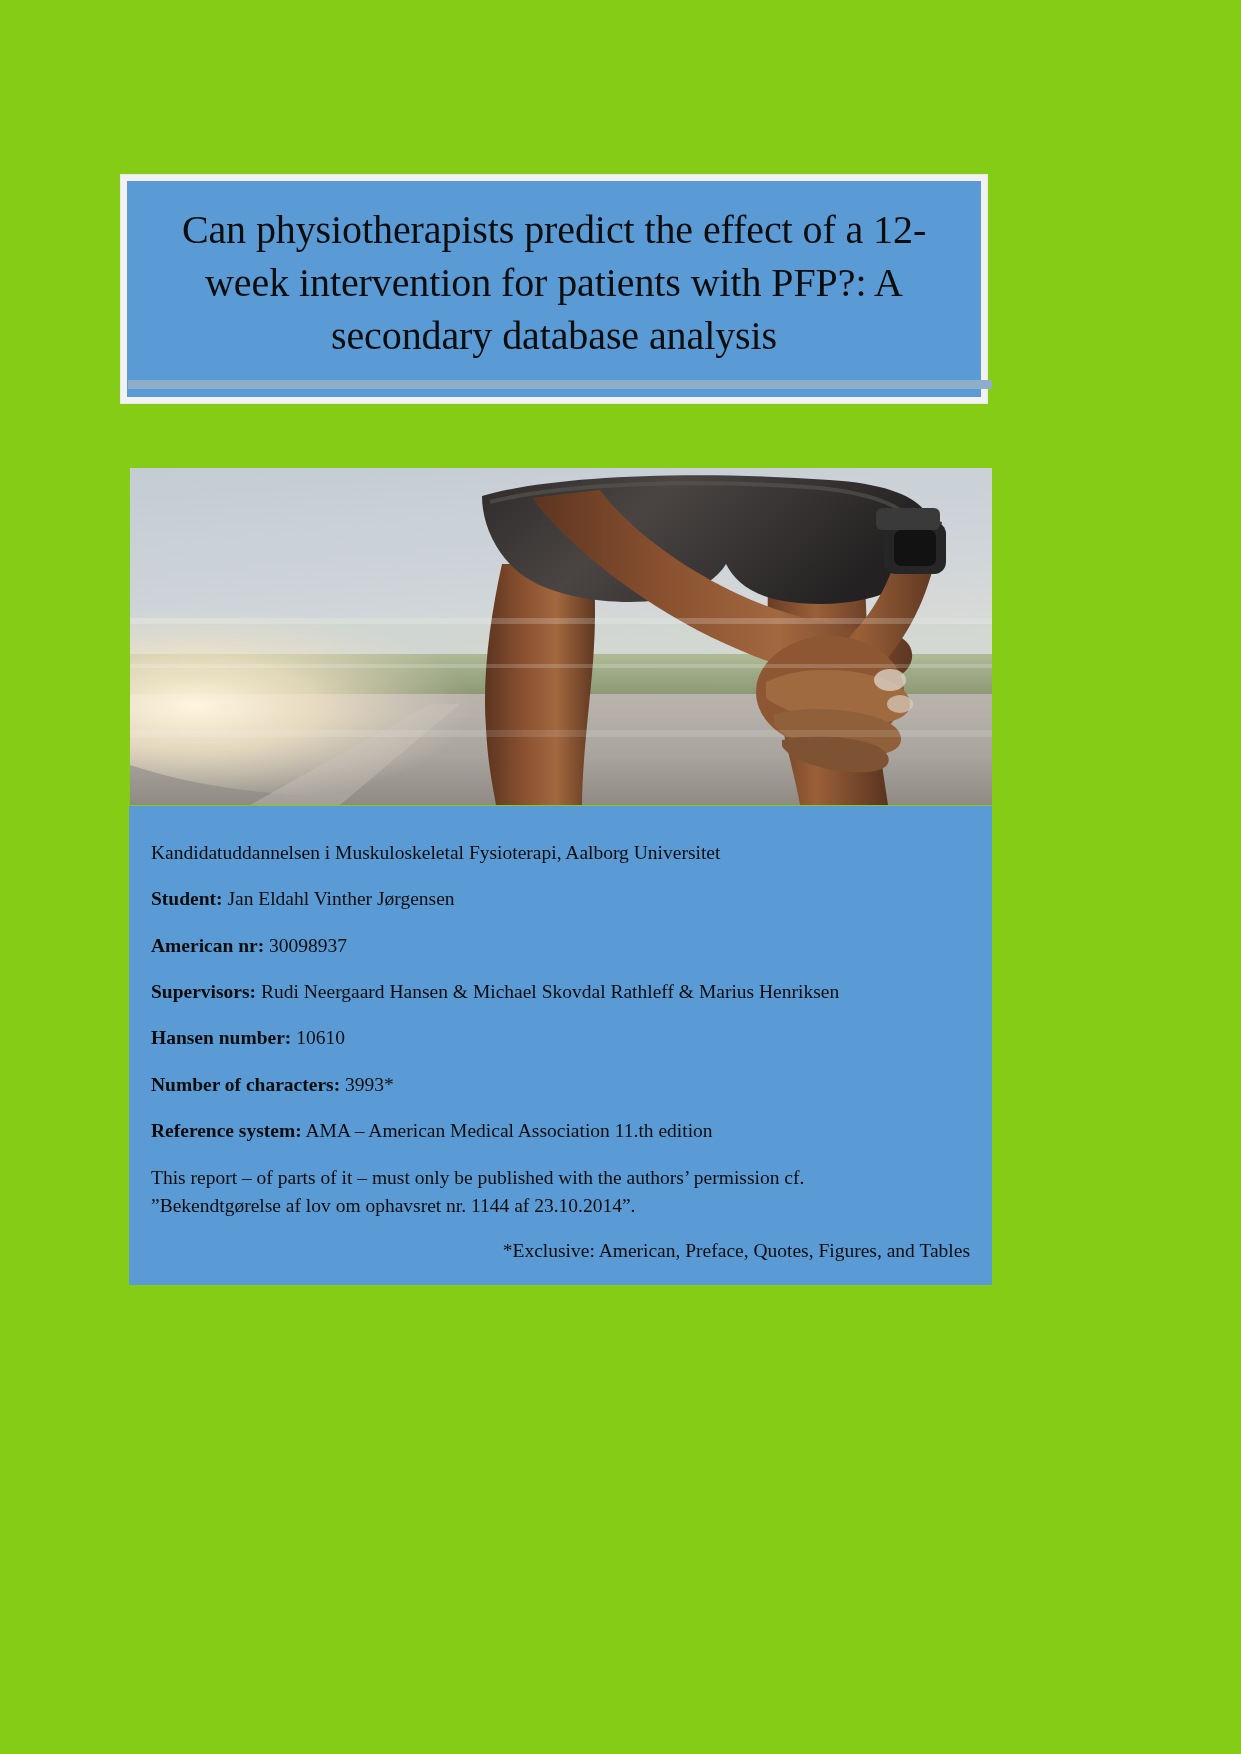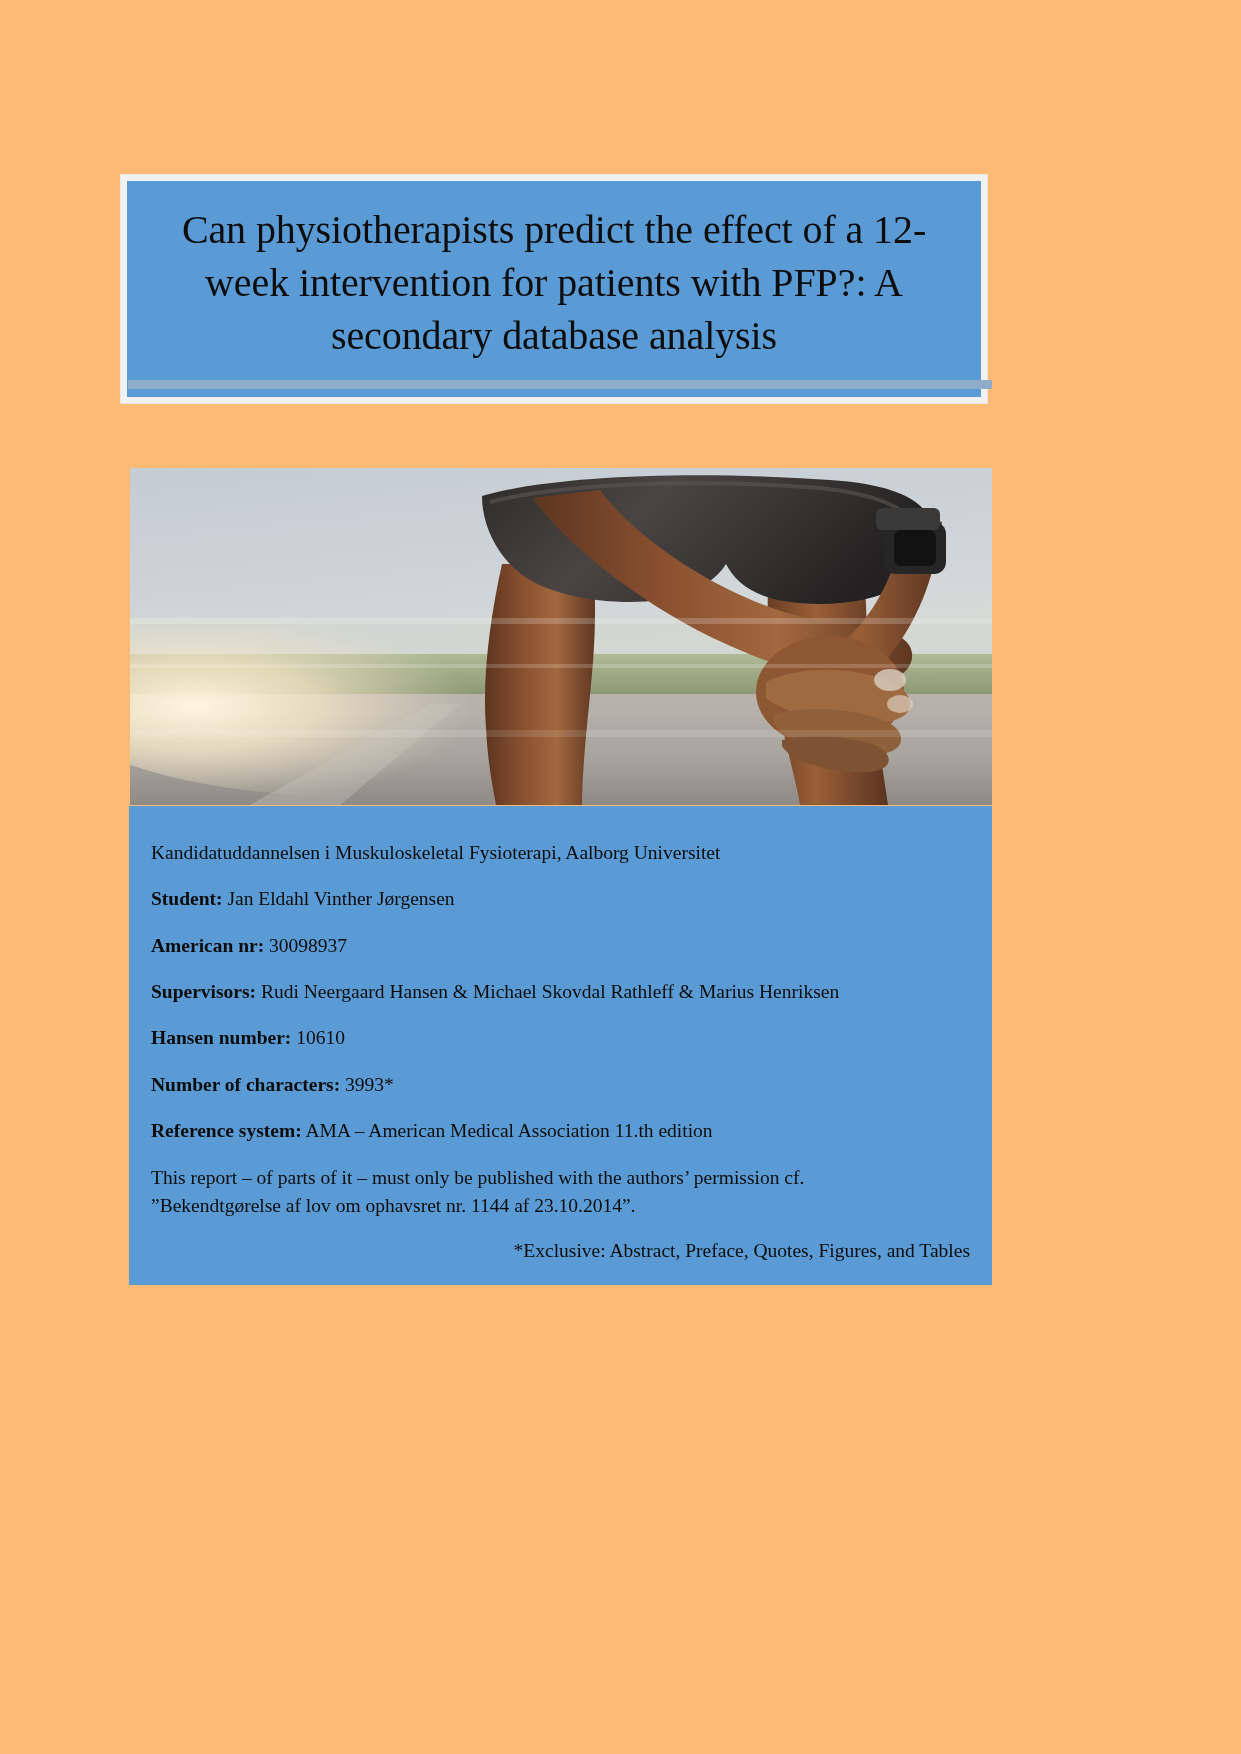--- a/index.html
+++ b/index.html
@@ -12,21 +12,21 @@
     height: 1754px;
     position: relative;
     font-family: "Liberation Serif", "DejaVu Serif", serif;
     color: #000000;
     overflow: hidden;
   }
 
   .page {
     position: absolute;
     inset: 0;
-    background: #fdba74;
+    background: #84cc16;
   }
 
   
   .title-frame {
     position: absolute;
     left: 120px;
     top: 174px;
     width: 868px;
     box-sizing: border-box;
     padding: 6px;
@@ -218,16 +218,16 @@
       <span>3993*</span>
     </p>
 
     <p class="info-line">
       <b>Reference system:</b>
       <span>AMA – American Medical Association 11.th edition</span>
     </p>
 
     <p class="disclaimer">This report – of parts of it – must only be published with the authors’ permission cf. ”Bekendtgørelse af lov om ophavsret nr. 1144 af 23.10.2014”.</p>
 
-    <p class="footnote">*Exclusive: Abstract, Preface, Quotes, Figures, and Tables</p>
+    <p class="footnote">*Exclusive: American, Preface, Quotes, Figures, and Tables</p>
   </div>
 
 </div>
 
 </body></html>

